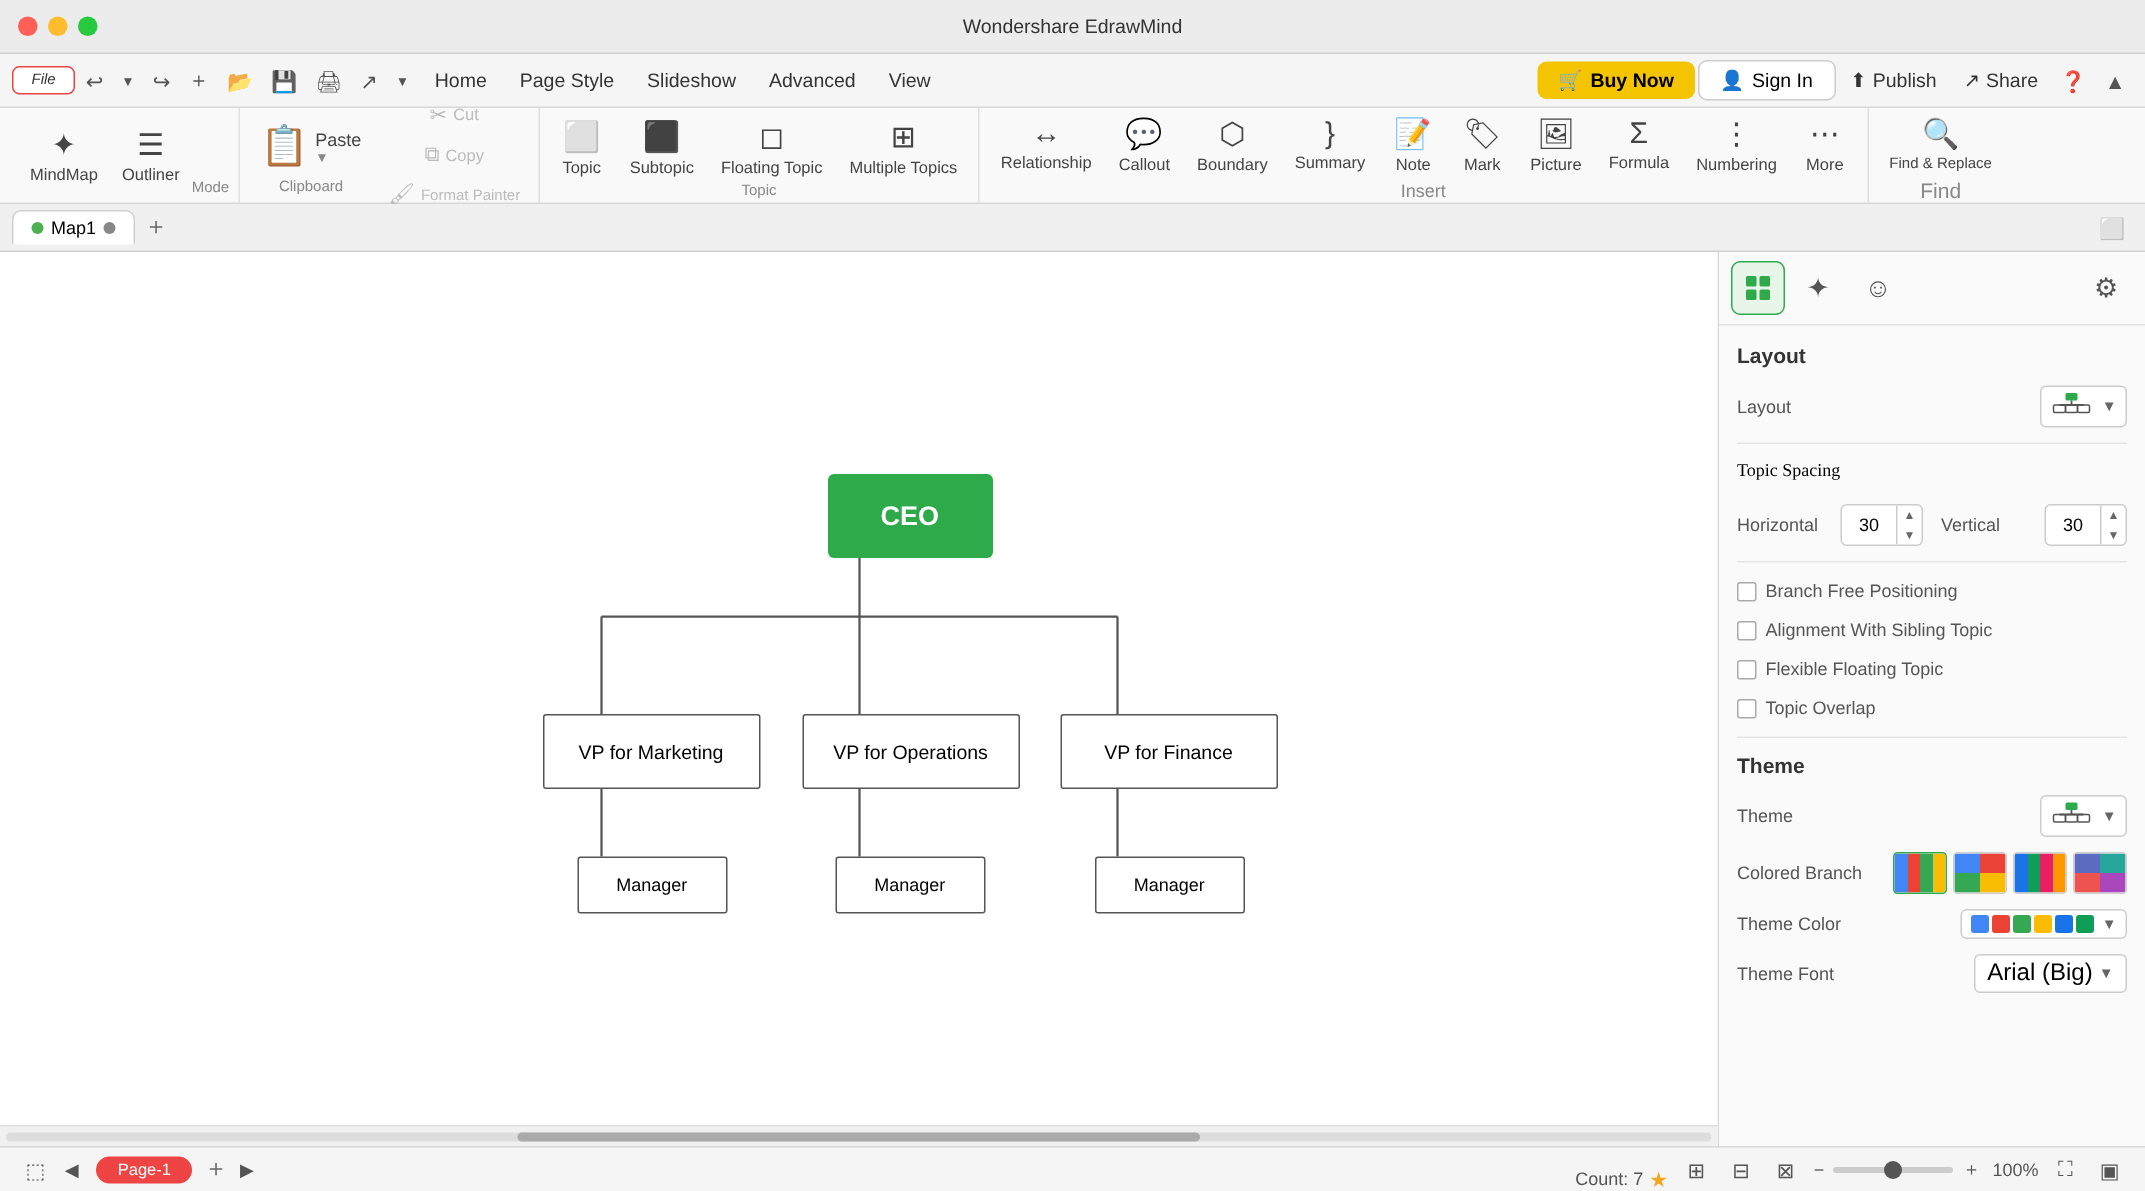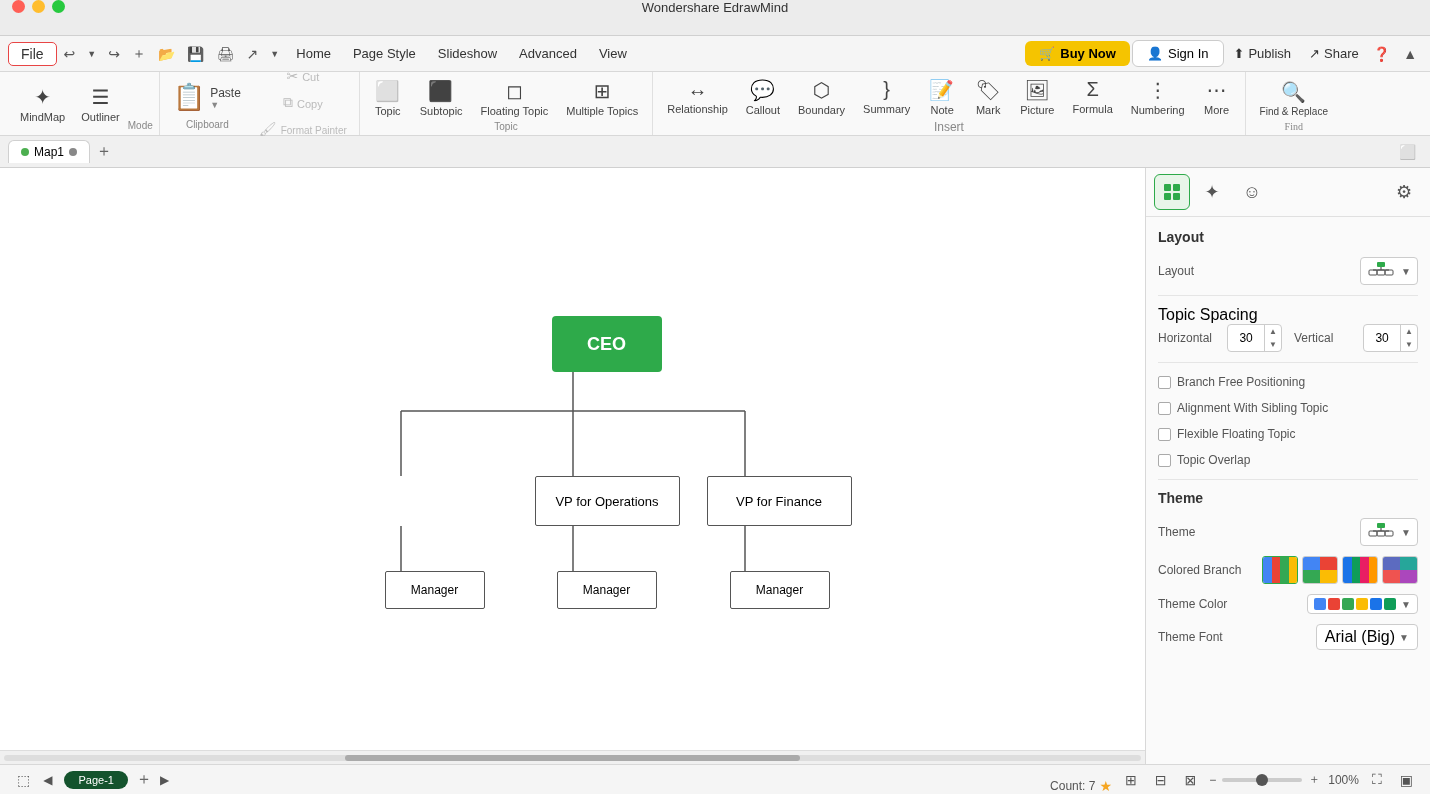--- a/index.html
+++ b/index.html
@@ -1,29 +1,29 @@
 <!DOCTYPE html>
 <html><head>
   <meta charset="utf-8">
   <style>
     * { box-sizing: border-box; margin: 0; padding: 0; }
     body { font-family: -apple-system, BlinkMacSystemFont, 'Helvetica Neue', Arial, sans-serif; font-size: 13px; background: #f0f0f0; width: 1430px; height: 794px; overflow: hidden; display: flex; flex-direction: column; }
 
     
-    .titlebar { height: 36px; background: #ececec; display: flex; align-items: flex-start; justify-content: center; position: relative; border-bottom: 1px solid #d0d0d0; }
+    .titlebar { height: 36px; background: #ececec; display: flex; align-items: center; justify-content: center; position: relative; border-bottom: 1px solid #d0d0d0; }
     .titlebar-title { font-size: 13px; color: #333; font-weight: 500; }
     .window-controls { position: absolute; left: 12px; display: flex; gap: 7px; align-items: center; }
     .wc { width: 13px; height: 13px; border-radius: 50%; display: inline-block; }
     .wc-close { background: #ff5f56; }
     .wc-min { background: #ffbd2e; }
     .wc-max { background: #27c93f; }
 
     
     .menubar { height: 36px; background: #f5f5f5; display: flex; align-items: center; padding: 0 8px; border-bottom: 1px solid #d8d8d8; gap: 2px; }
-    .menu-file { border: 1.5px solid #e84545; border-radius: 5px; padding: 3px 12px; font-size: 14px; color: #333; cursor: pointer; background: white; }
+    .menu-file { border: 1.5px solid #e84545; border-radius: 5px; padding: 3px 12px; font-size: 10px; color: #333; cursor: pointer; background: white; font-style: italic; }
     .menu-item { padding: 4px 10px; font-size: 13px; color: #333; cursor: pointer; border-radius: 4px; }
     .menu-actions { display: flex; align-items: center; gap: 2px; margin-left: auto; }
     .buy-now-btn { background: #f5c400; border: none; border-radius: 6px; padding: 5px 14px; font-size: 13px; font-weight: 600; cursor: pointer; display: flex; align-items: center; gap: 5px; }
     .sign-in-btn { border: 1px solid #ccc; border-radius: 6px; padding: 5px 14px; font-size: 13px; cursor: pointer; background: white; display: flex; align-items: center; gap: 5px; }
     .publish-btn { border: none; background: none; font-size: 13px; cursor: pointer; display: flex; align-items: center; gap: 4px; color: #333; padding: 4px 8px; }
     .share-btn { border: none; background: none; font-size: 13px; cursor: pointer; display: flex; align-items: center; gap: 4px; color: #333; padding: 4px 8px; }
     .undo-redo { display: flex; align-items: center; gap: 2px; }
     .icon-btn { border: none; background: none; cursor: pointer; padding: 4px 5px; border-radius: 4px; font-size: 14px; color: #555; display: flex; align-items: center; }
 
     
@@ -85,21 +85,21 @@
     .cb-stripe { flex: 1; }
 
     
     .hscrollbar { height: 14px; background: #f0f0f0; border-top: 1px solid #ddd; display: flex; align-items: center; padding: 0 4px; }
     .hscroll-track { flex: 1; height: 6px; background: #ddd; border-radius: 3px; position: relative; }
     .hscroll-thumb { position: absolute; left: 30%; width: 40%; height: 100%; background: #aaa; border-radius: 3px; }
 
     
     .statusbar { height: 30px; background: #f5f5f5; border-top: 1px solid #d8d8d8; display: flex; align-items: center; padding: 0 12px; gap: 10px; }
     .status-left { display: flex; align-items: center; gap: 8px; }
-    .page-tab { padding: 3px 14px; background: #14532d; color: white; border-radius: 12px; font-size: 11px; cursor: pointer; }
+    .page-tab { padding: 3px 14px; background: #ef4444; color: white; border-radius: 12px; font-size: 11px; cursor: pointer; }
     .page-add { background: none; border: none; cursor: pointer; font-size: 16px; color: #666; }
     .status-right { margin-left: auto; display: flex; align-items: center; gap: 8px; font-size: 12px; color: #555; }
     .zoom-slider { display: flex; align-items: center; gap: 6px; }
     .zoom-track { width: 80px; height: 4px; background: #ccc; border-radius: 2px; position: relative; }
     .zoom-thumb { position: absolute; left: 50%; top: -4px; width: 12px; height: 12px; background: #555; border-radius: 50%; transform: translateX(-50%); }
     .count-badge { display: flex; align-items: center; gap: 4px; font-size: 12px; margin-top: 12px; }
     .count-star { color: #f5a623; font-size: 14px; }
 
     .number-with-spinner { display: flex; align-items: center; border: 1px solid #ccc; border-radius: 4px; background: white; overflow: hidden; }
     .number-with-spinner input { border: none; width: 36px; text-align: center; font-size: 12px; padding: 3px 2px; outline: none; }
@@ -275,21 +275,21 @@
     </div>
   </div>
 
   <div class="toolbar-group">
     <div style="display:flex;flex-direction:column;align-items:center;">
       <div class="tb-item">
         <div class="tb-icon">🔍</div>
         <div class="tb-label" style="text-align:center;font-size:10px;">Find &amp;
 Replace</div>
       </div>
-      <div style="font-size:10px;color:#888;font-family:Liberation Serif, serif;">Find</div>
+      <div style="font-size:14px;color:#888;">Find</div>
     </div>
   </div>
 </div>
 
 <div class="tabbar">
   <div class="tab-item">
     <span class="tab-dot"></span>
     <span>Map1</span>
     <span class="tab-unsaved"></span>
   </div>
@@ -315,20 +315,23 @@
 
           <line x1="128" y1="260" x2="128" y2="305" stroke="#555" stroke-width="1.5"></line>
           <line x1="300" y1="260" x2="300" y2="305" stroke="#555" stroke-width="1.5"></line>
           <line x1="472" y1="260" x2="472" y2="305" stroke="#555" stroke-width="1.5"></line>
         </svg>
 
         <div class="node node-ceo">
           <span>CEO</span>
         </div>
 
+        <div class="node node-vp node-vp1">
+          <span>VP for Marketing</span>
+        </div>
         <div class="node node-vp node-vp2">
           <span>VP for Operations</span>
         </div>
         <div class="node node-vp node-vp3">
           <span>VP for Finance</span>
         </div>
 
         <div class="node node-mgr node-mgr1">
           <span>Manager</span>
         </div>
@@ -384,21 +387,21 @@
             <rect x="2" y="9" width="8" height="5" rx="1" fill="none" stroke="#555" stroke-width="1"></rect>
             <rect x="10" y="9" width="8" height="5" rx="1" fill="none" stroke="#555" stroke-width="1"></rect>
             <rect x="18" y="9" width="8" height="5" rx="1" fill="none" stroke="#555" stroke-width="1"></rect>
           </svg>
           <span style="font-size:10px;color:#666;">▼</span>
         </div>
       </div>
 
       <div class="divider"></div>
 
-      <div style="font-size:16px;font-weight:500;margin-bottom:0;">Topic Spacing</div>
+      <div style="font-size:12px;font-weight:500;margin-bottom:15px;font-family:Liberation Serif, serif;">Topic Spacing</div>
 
       <div class="field-row">
         <div class="field-label">Horizontal</div>
         <div class="number-with-spinner">
           <input type="text" value="30" style="">
           <div class="spinners">
             <button class="spin-up">▲</button>
             <button class="spin-down">▼</button>
           </div>
         </div>

